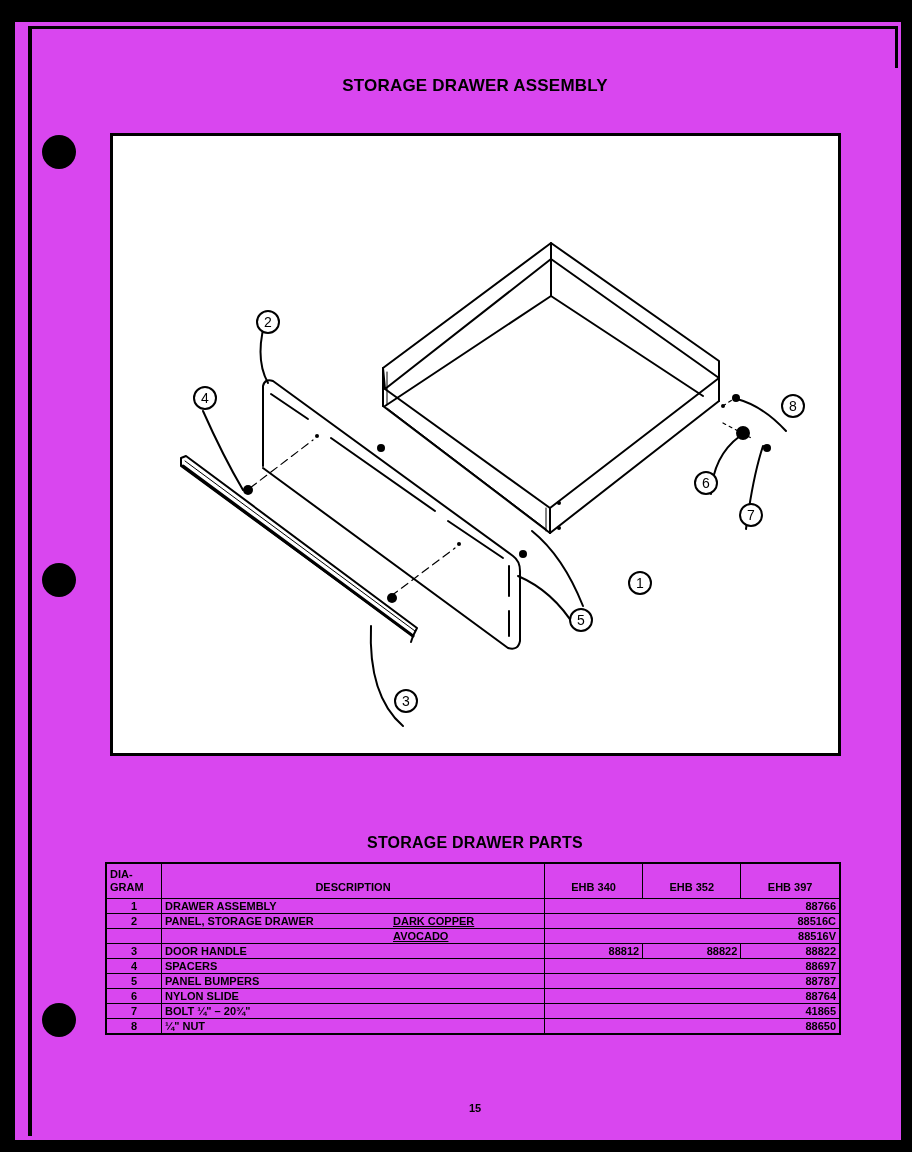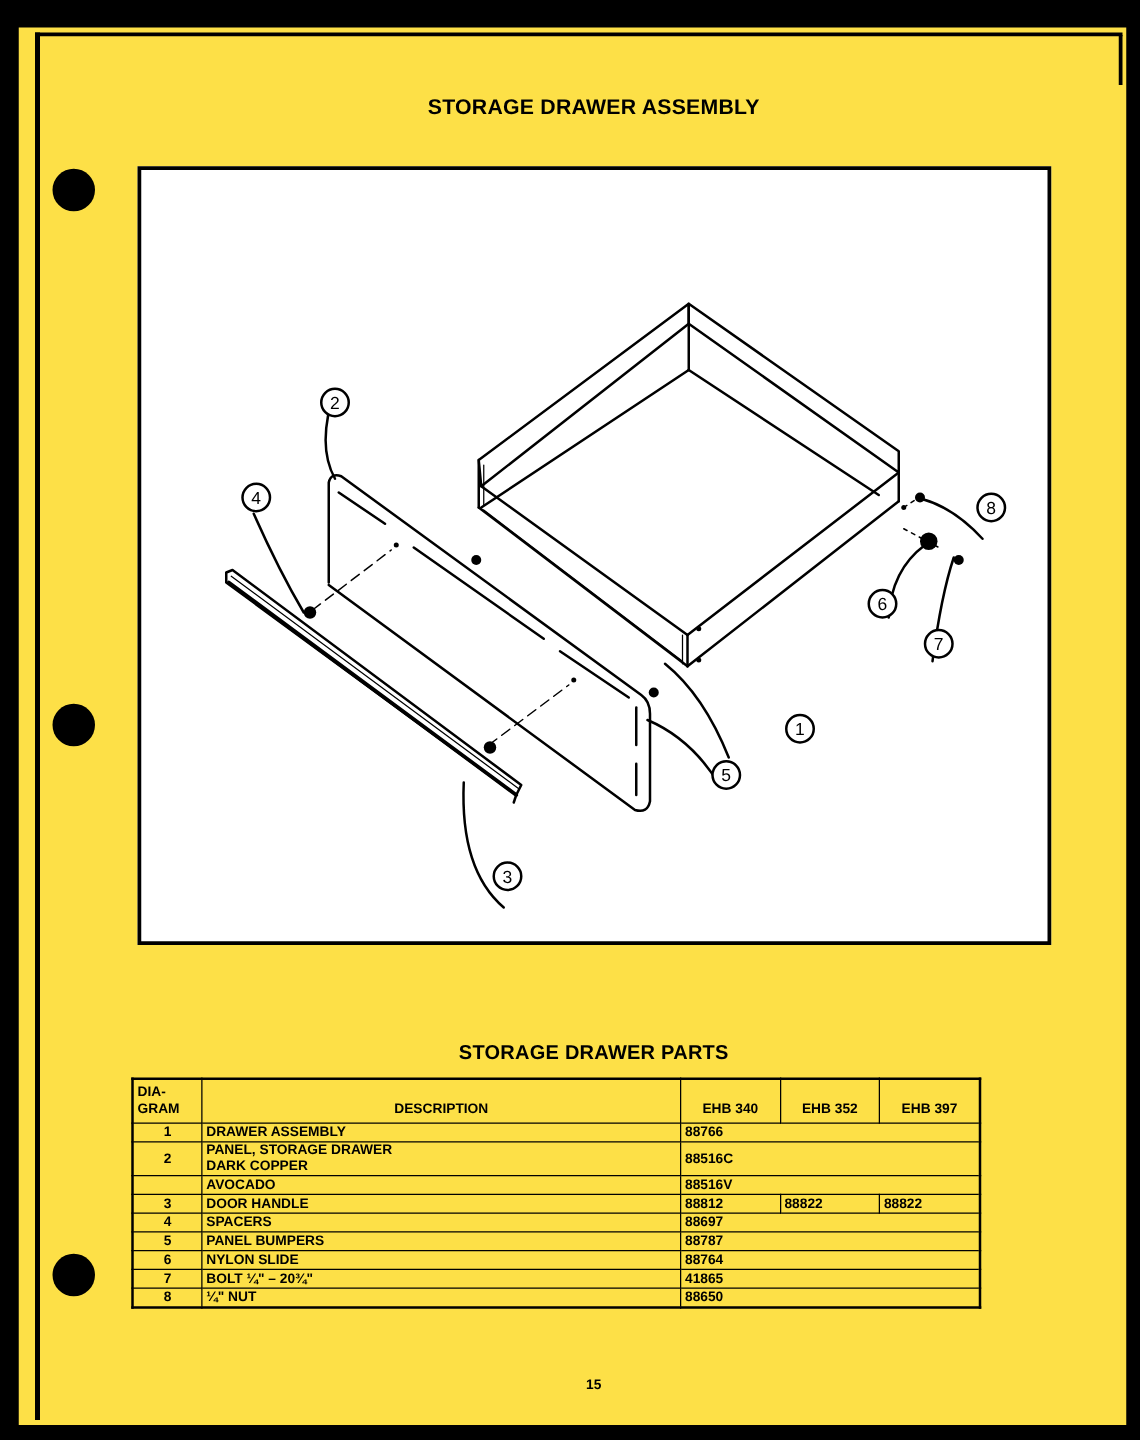--- a/index.html
+++ b/index.html
@@ -1,45 +1,45 @@
 <!DOCTYPE html>
 <html><head>
 <meta charset="utf-8">
 <style>
   html, body { margin: 0; padding: 0; }
   body {
     width: 912px; height: 1152px; background: #000; position: relative; overflow: hidden;
     font-family: "Liberation Sans", "DejaVu Sans", sans-serif;
   }
   .page {
-    position: absolute; left: 15px; top: 22px; width: 886px; height: 1118px; background: #fde047;
+    position: absolute; left: 15px; top: 22px; width: 886px; height: 1118px; background: #d946ef;
   }
   .rule-left { position: absolute; left: 13px; top: 4px; width: 4px; height: 1110px; background: #000; }
   .rule-top { position: absolute; left: 13px; top: 4px; width: 870px; height: 3px; background: #000; }
   .rule-right { position: absolute; left: 880px; top: 6px; width: 3px; height: 40px; background: #000; }
   .hole { position: absolute; width: 34px; height: 34px; border-radius: 50%; background: #000; }
   .title {
     position: absolute; left: 0; width: 920px; text-align: center; font-weight: bold; font-size: 17px; letter-spacing: 0.2px; color: #000;
   }
   .diagram {
     position: absolute; left: 95px; top: 111px; width: 725px; height: 617px; border: 3px solid #000; background: #fff;
   }
   .diagram svg { position: absolute; left: 0; top: 0; }
   table.parts {
-    position: absolute; left: 90px; top: 840px; width: 680px; border-collapse: collapse; font-size: 11px; font-weight: bold; color: #000;
+    position: absolute; left: 90px; top: 840px; width: 736px; border-collapse: collapse; font-size: 11px; font-weight: bold; color: #000;
     border: 2px solid #000;
   }
   table.parts th, table.parts td { border: 1px solid #000; padding: 0 3px; height: 14px; line-height: 13px; }
   table.parts th { font-size: 11px; height: 30px; vertical-align: bottom; padding-bottom: 4px; }
   table.parts td.num { text-align: center; width: 48px; }
   table.parts td.desc { width: 376px; }
-  .desc-inner { display: flex; flex-direction: column; }
+  .desc-inner { display: flex; }
   .desc-main { width: 228px; }
-  .desc-color { flex: 1; }
-  td.code { text-align: left; }
+  .desc-color { flex: 1; text-decoration: underline; }
+  td.code { text-align: right; }
   td.noborder-top { border-top: none; }
   td.noborder-bottom { border-bottom: none; }
   th.diag { text-align: left; line-height: 11px; vertical-align: top; padding-top: 2px; }
   .pagenum { position: absolute; left: 0; width: 920px; top: 1080px; text-align: center; font-size: 11px; font-weight: bold; }
 </style>
 </head>
 <body>
 
 <div class="page">
   <div class="rule-left"></div>

